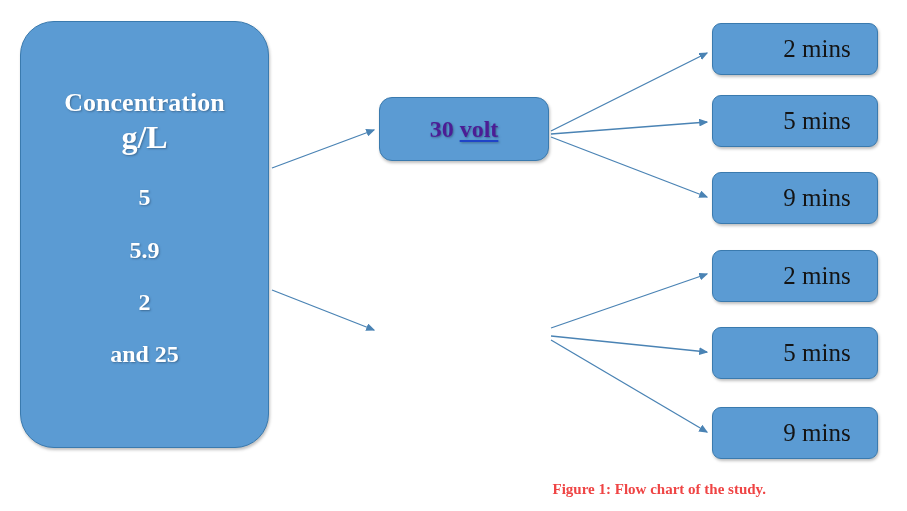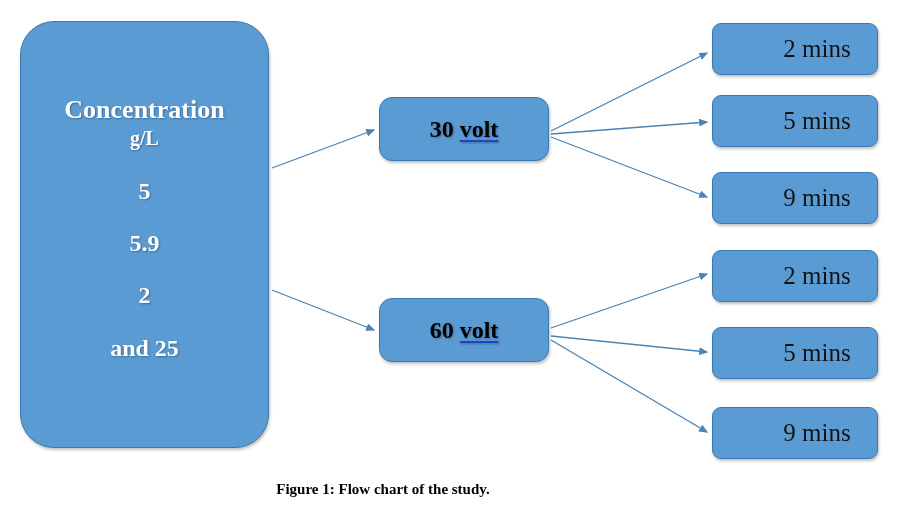--- a/index.html
+++ b/index.html
@@ -50,39 +50,39 @@
     color: #ffffff;
     font-weight: bold;
     text-shadow: 1px 1px 2px rgba(40,70,100,0.55);
     line-height: 1.1;
   }
   #node-concentration .line.head {
     font-size: 26px;
     margin-bottom: 2px;
   }
   #node-concentration .line.unit {
-    font-size: 20px;
+    font-size: 32px;
     margin-bottom: 29px;
   }
   #node-concentration .line.val {
     font-size: 24px;
     margin-bottom: 26px;
   }
   #node-concentration .line.val.last {
     margin-bottom: 12px;
   }
   
   .node-volt {
     left: 379px;
     width: 170px;
     height: 64px;
     border-radius: 13px;
   }
   .node-volt .volt-text {
-    color: #000000;
+    color: #4c1d95;
     font-weight: bold;
     font-size: 24px;
     text-shadow: 1px 1px 2px rgba(40,70,100,0.55);
     white-space: nowrap;
   }
   .node-volt .volt-text .u {
     text-decoration: underline;
     text-decoration-color: #1f44c8;
     text-decoration-thickness: 2px;
     text-underline-offset: 3px;
@@ -108,25 +108,25 @@
   #node-time-3 { top: 172px; }
   #node-time-4 { top: 250px; }
   #node-time-5 { top: 327px; }
   #node-time-6 { top: 407px; }
   
   #caption {
     position: absolute;
     left: 0;
     top: 481px;
     width: 766px;
-    text-align: center;
+    text-align: right;
     font-family: "Liberation Serif", serif;
     font-weight: bold;
     font-size: 15px;
-    color: #000000;
+    color: #ef4444;
   }
 </style>
 </head>
 <body>
 
 <div id="canvas">
 
   <svg class="connectors" viewBox="0 0 907 511">
     <defs>
       <marker id="arrowhead" markerWidth="7" markerHeight="6" refX="6" refY="3" orient="auto" markerUnits="strokeWidth">
@@ -153,23 +153,20 @@
     <div class="line val">5</div>
     <div class="line val">5.9</div>
     <div class="line val">2</div>
     <div class="line val last">and 25</div>
   </div>
 
   <div class="node node-volt" id="node-volt-30">
     <div class="volt-text"><span>30 </span><span class="u">volt</span></div>
   </div>
 
-  <div class="node node-volt" id="node-volt-60">
-    <div class="volt-text"><span>60 </span><span class="u">volt</span></div>
-  </div>
 
   <div class="node node-time" id="node-time-1">
     <div class="time-text">2 mins</div>
   </div>
   <div class="node node-time" id="node-time-2">
     <div class="time-text">5 mins</div>
   </div>
   <div class="node node-time" id="node-time-3">
     <div class="time-text">9 mins</div>
   </div>

